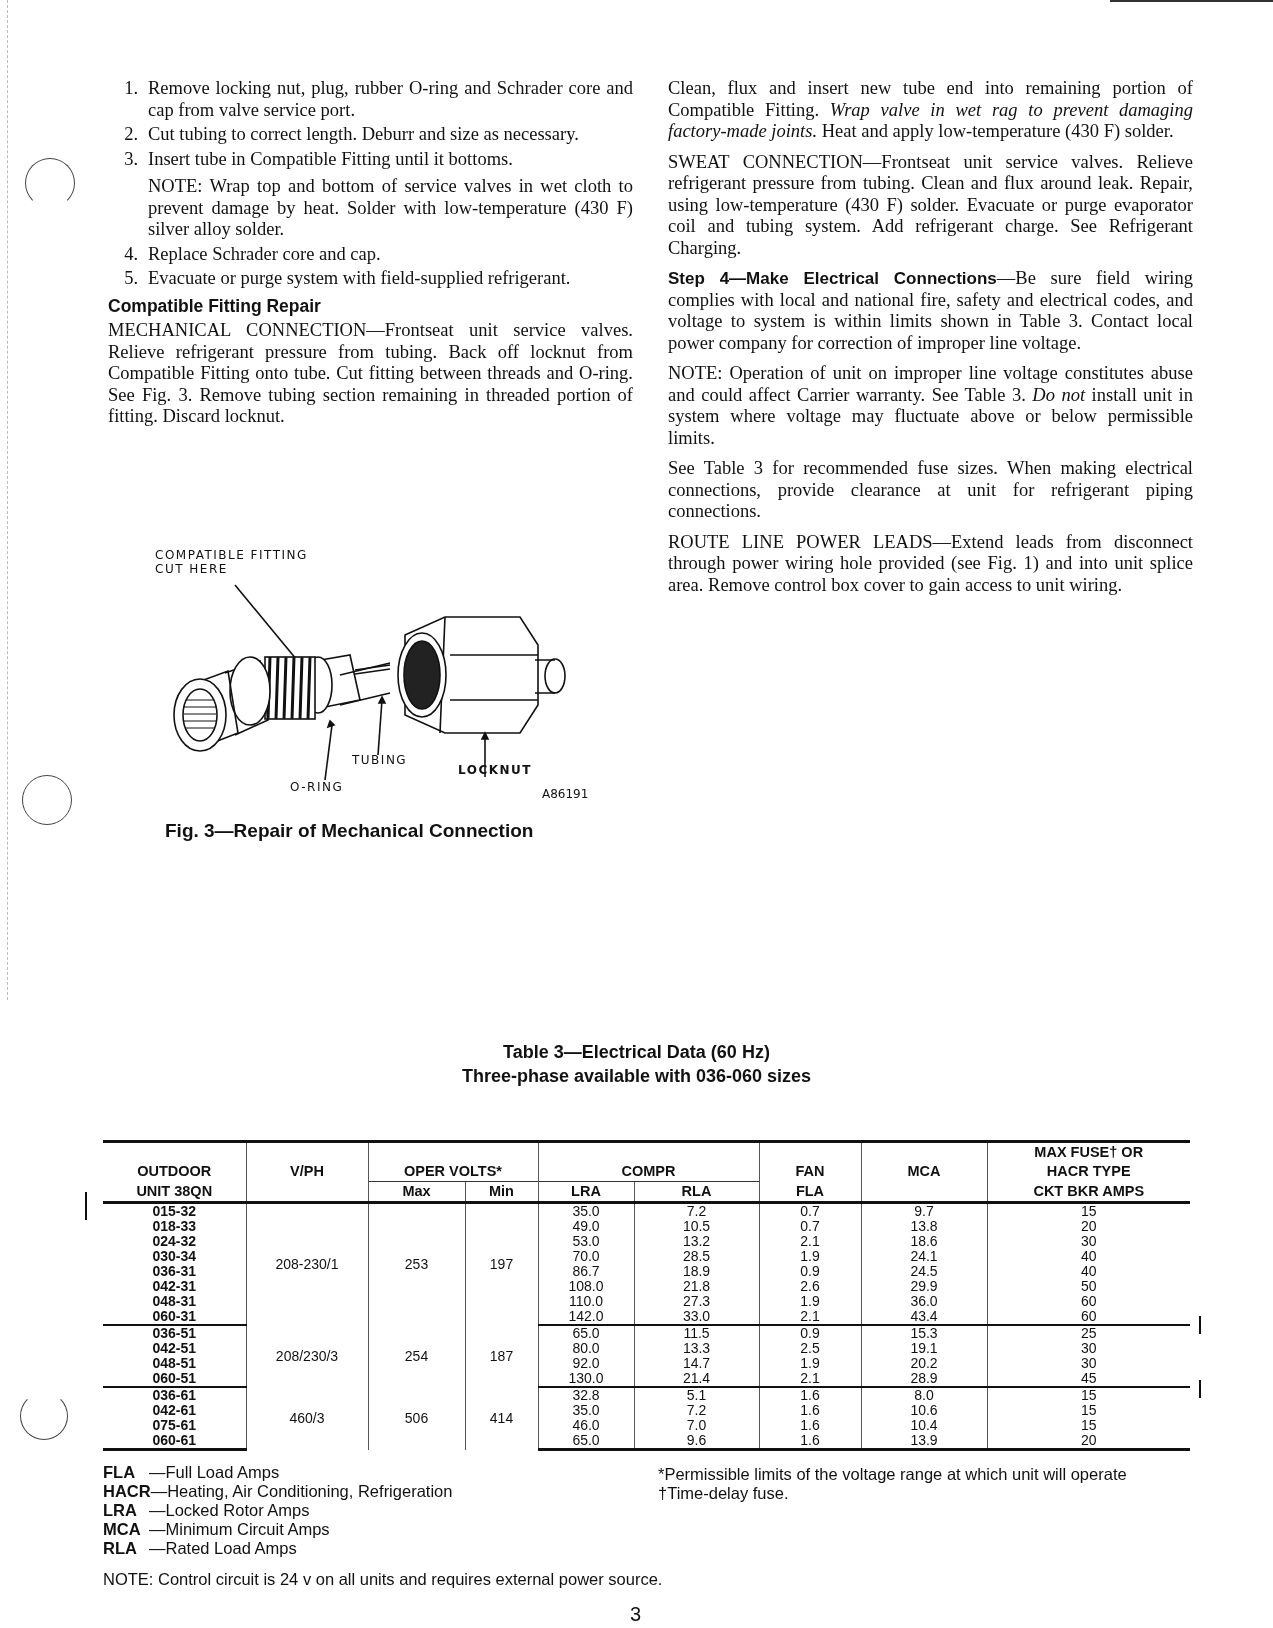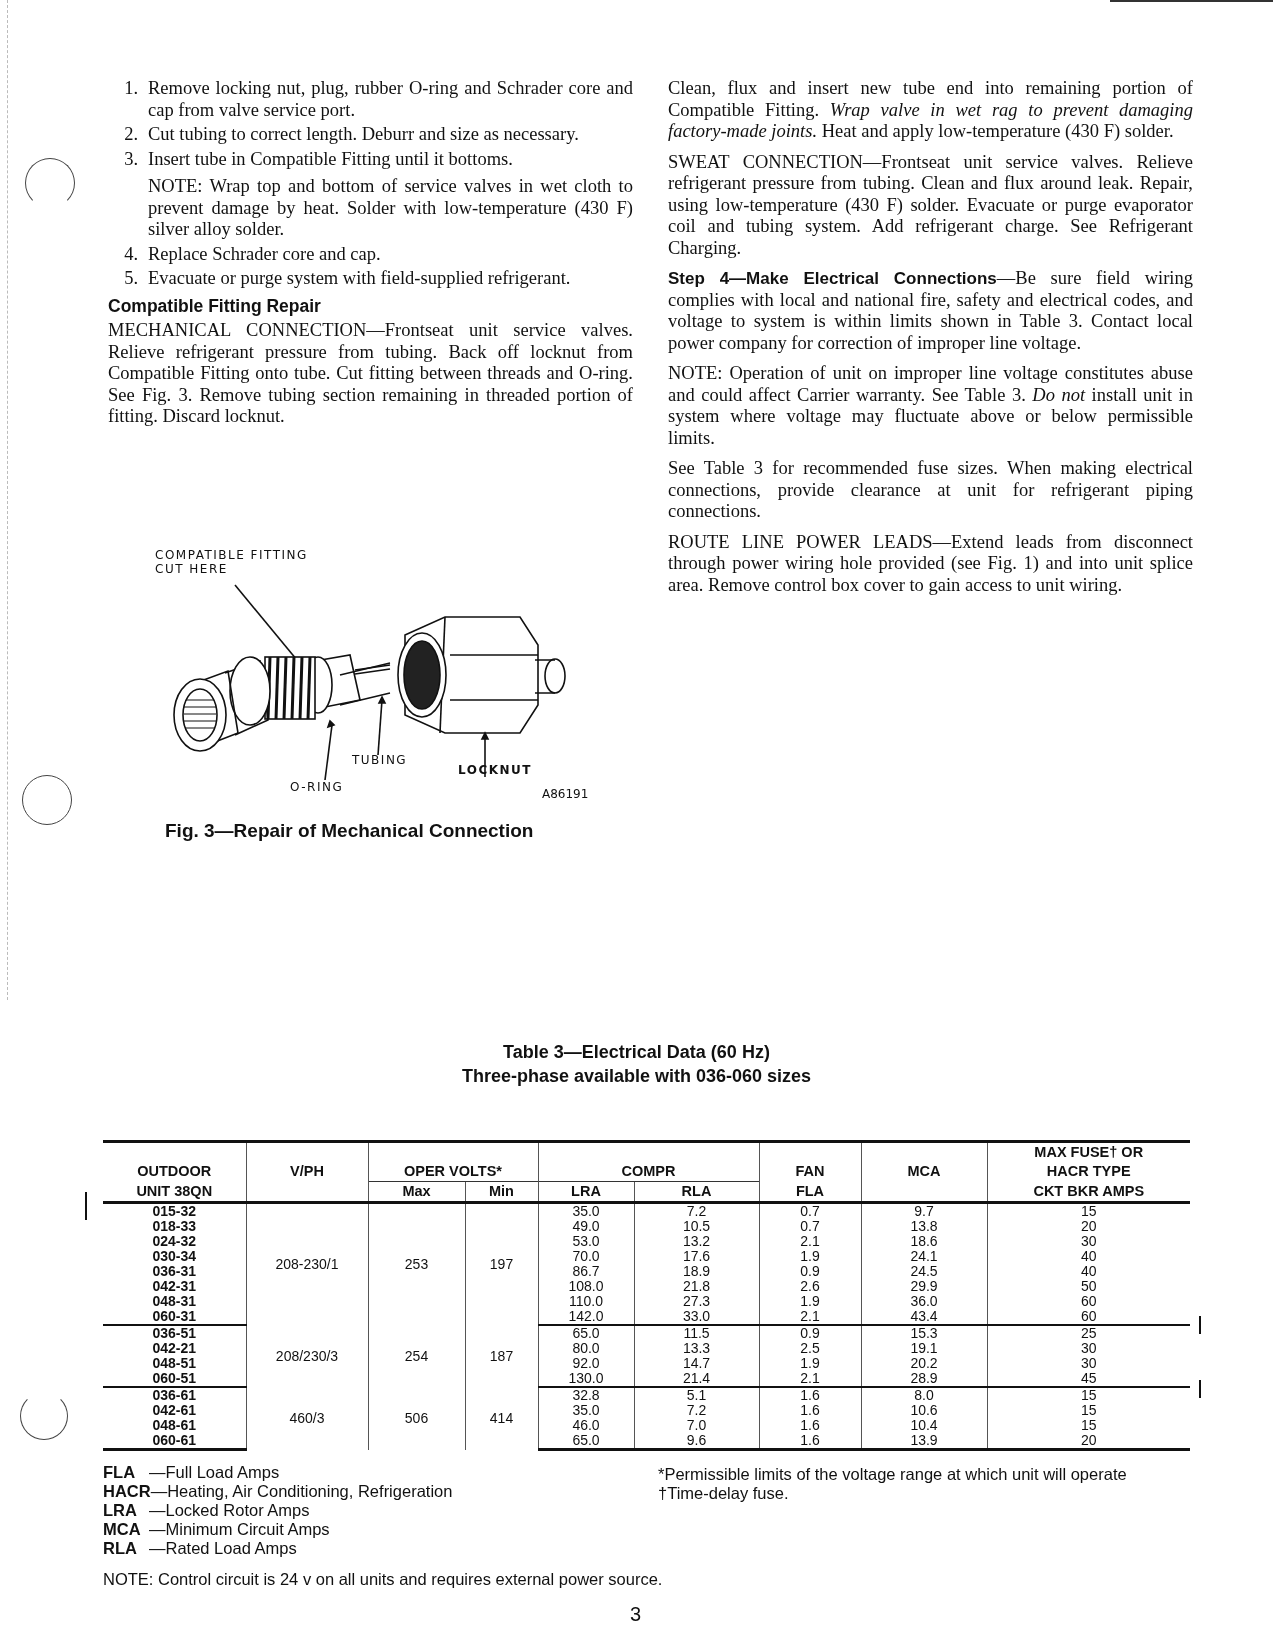--- a/index.html
+++ b/index.html
@@ -237,21 +237,21 @@
         <td class="unit">024-32</td>
         <td class="vl">53.0</td>
         <td class="vl">13.2</td>
         <td class="vl">2.1</td>
         <td class="vl">18.6</td>
         <td class="vl">30</td>
       </tr>
       <tr>
         <td class="unit">030-34</td>
         <td class="vl">70.0</td>
-        <td class="vl">17.6</td>
+        <td class="vl">28.5</td>
         <td class="vl">1.9</td>
         <td class="vl">24.1</td>
         <td class="vl">40</td>
       </tr>
       <tr>
         <td class="unit">036-31</td>
         <td class="vl">86.7</td>
         <td class="vl">18.9</td>
         <td class="vl">0.9</td>
         <td class="vl">24.5</td>
@@ -286,21 +286,21 @@
         <td class="vl mid" rowspan="4">208/230/3</td>
         <td class="vl mid" rowspan="4">254</td>
         <td class="vl mid" rowspan="4">187</td>
         <td class="vl">65.0</td>
         <td class="vl">11.5</td>
         <td class="vl">0.9</td>
         <td class="vl">15.3</td>
         <td class="vl">25</td>
       </tr>
       <tr>
-        <td class="unit">042-21</td>
+        <td class="unit">042-51</td>
         <td class="vl">80.0</td>
         <td class="vl">13.3</td>
         <td class="vl">2.5</td>
         <td class="vl">19.1</td>
         <td class="vl">30</td>
       </tr>
       <tr>
         <td class="unit">048-51</td>
         <td class="vl">92.0</td>
         <td class="vl">14.7</td>
@@ -329,21 +329,21 @@
       </tr>
       <tr>
         <td class="unit">042-61</td>
         <td class="vl">35.0</td>
         <td class="vl">7.2</td>
         <td class="vl">1.6</td>
         <td class="vl">10.6</td>
         <td class="vl">15</td>
       </tr>
       <tr>
-        <td class="unit">048-61</td>
+        <td class="unit">075-61</td>
         <td class="vl">46.0</td>
         <td class="vl">7.0</td>
         <td class="vl">1.6</td>
         <td class="vl">10.4</td>
         <td class="vl">15</td>
       </tr>
       <tr class="last-bottom">
         <td class="unit">060-61</td>
         <td class="vl">65.0</td>
         <td class="vl">9.6</td>

